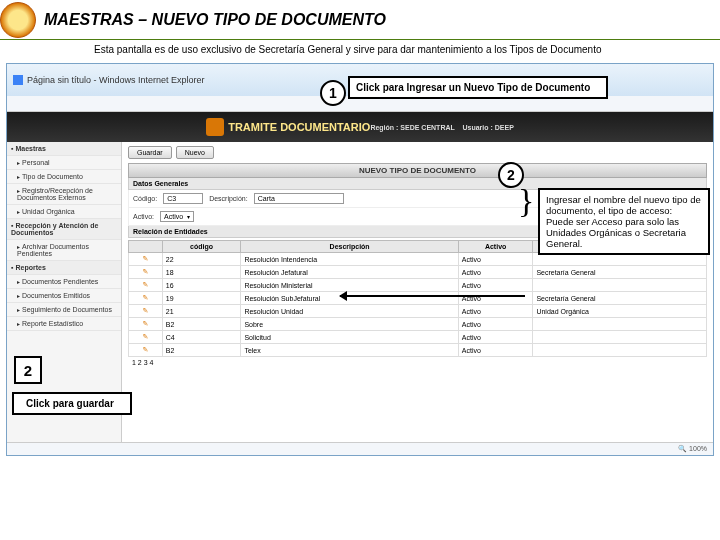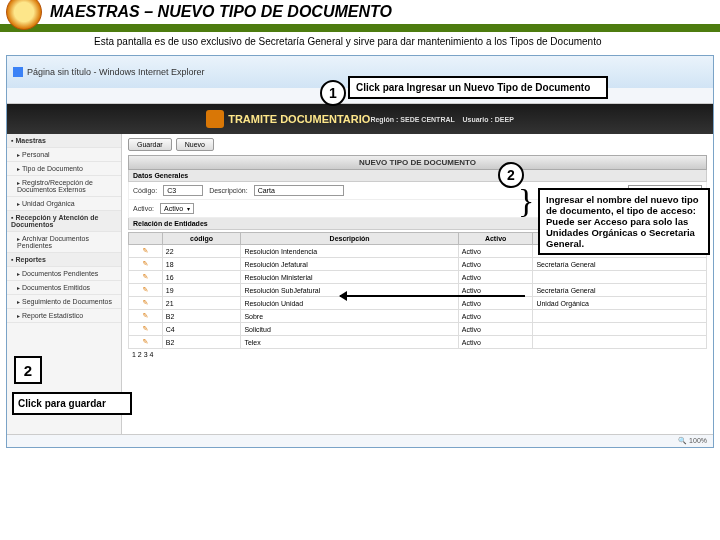--- a/index.html
+++ b/index.html
@@ -1,17 +1,17 @@
 <!DOCTYPE html>
 <html><head>
 <meta charset="utf-8">
 <style>
   * { box-sizing: border-box; margin: 0; padding: 0; }
   body { width: 720px; height: 540px; font-family: Arial, sans-serif; background: #fff; position: relative; overflow: hidden; }
-  .header-bar { display: flex; align-items: center; height: 32px; border-bottom: 8px solid #4d7c0f; padding-left: 6px; }
+  .header-bar { display: flex; align-items: center; height: 40px; border-bottom: 1px solid #4d7c0f; }
   .seal { width: 36px; height: 36px; border-radius: 50%; background: radial-gradient(circle, #fde68a 40%, #d97706 70%); border: 1px solid #b45309; margin-right: 8px; flex-shrink: 0; }
   .title { font-size: 16px; font-weight: bold; font-style: italic; color: #000; }
   .subtitle { font-size: 10px; padding: 4px 10px 6px 50px; color: #000; margin-left: 44px; }
   .app-window { margin: 2px 6px; border: 1px solid #7aa3c7; background: #fff; position: relative; }
   .ie-titlebar { background: linear-gradient(#eaf3fb,#d1e4f5); font-size: 9px; padding: 11px 6px; display: flex; align-items: center; gap: 4px; color: #333; }
   .ie-icon { width: 10px; height: 10px; background: #3b82f6; display: inline-block; }
   .ie-toolbar { background: #f3f6fa; height: 16px; border-bottom: 1px solid #ccc; }
   .banner { background: linear-gradient(#1a1a1a,#333); color: #fde68a; font-size: 11px; font-weight: bold; padding: 6px 10px; display: flex; justify-content: center; align-items: center; }
   .banner-left { display: flex; align-items: center; gap: 4px; }
   .banner-badge { width: 18px; height: 18px; background: #d97706; border-radius: 3px; }
@@ -34,26 +34,26 @@
   .form-row .dropdown::after { content: "▾"; font-size: 6px; }
   .table { width: 100%; border-collapse: collapse; font-size: 7px; margin-top: 2px; }
   .table th { background: #e8e8e8; border: 1px solid #bbb; padding: 2px 3px; text-align: center; font-weight: bold; }
   .table td { border: 1px solid #ddd; padding: 2px 3px; }
   .table td.edit { text-align: center; color: #d97706; }
   .callout { border: 2px solid #000; background: #fff; font-size: 10px; position: absolute; padding: 4px 6px; z-index: 10; }
   .marker { position: absolute; width: 26px; height: 26px; border: 2px solid #000; border-radius: 50%; background: #fff; display: flex; align-items: center; justify-content: center; font-weight: bold; font-size: 14px; z-index: 11; }
   .callout1 { top: 76px; left: 348px; width: 260px; font-weight: bold; }
   .marker1 { top: 80px; left: 320px; }
   .marker2top { top: 162px; left: 498px; }
-  .callout2 { top: 188px; left: 538px; width: 172px; font-weight: bold; font-size: 9.5px; }
+  .callout2 { top: 188px; left: 538px; width: 172px; font-weight: normal; font-size: 9.5px; }
   .brace { position: absolute; top: 192px; left: 518px; font-size: 34px; line-height: 0.5; z-index: 10; font-family: serif;}
   .arrow { position: absolute; top: 295px; left: 340px; width: 185px; height: 2px; background: #000; z-index: 10; }
   .arrow::before { content: ""; position: absolute; left: -6px; top: -4px; border: 5px solid transparent; border-right: 8px solid #000; }
   .marker2bot { position: absolute; top: 356px; left: 14px; width: 28px; height: 28px; border: 2px solid #000; background: #fff; display: flex; align-items: center; justify-content: center; font-weight: bold; font-size: 15px; }
-  .callout3 { top: 392px; left: 12px; width: 120px; font-weight: bold; padding: 4px 4px; }
+  .callout3 { top: 392px; left: 12px; width: 120px; font-weight: bold; padding: 4px 12px; }
   .statusbar { background: #f3f6fa; border-top: 1px solid #ccc; font-size: 7px; padding: 2px 6px; display: flex; justify-content: flex-end; gap: 10px; color: #555; }
   .spacer1 { flex: 1; }
 </style>
 </head>
 <body>
 
 <div class="header-bar">
   <div class="seal"></div>
   <div class="title">MAESTRAS – NUEVO TIPO DE DOCUMENTO</div>
 </div>

